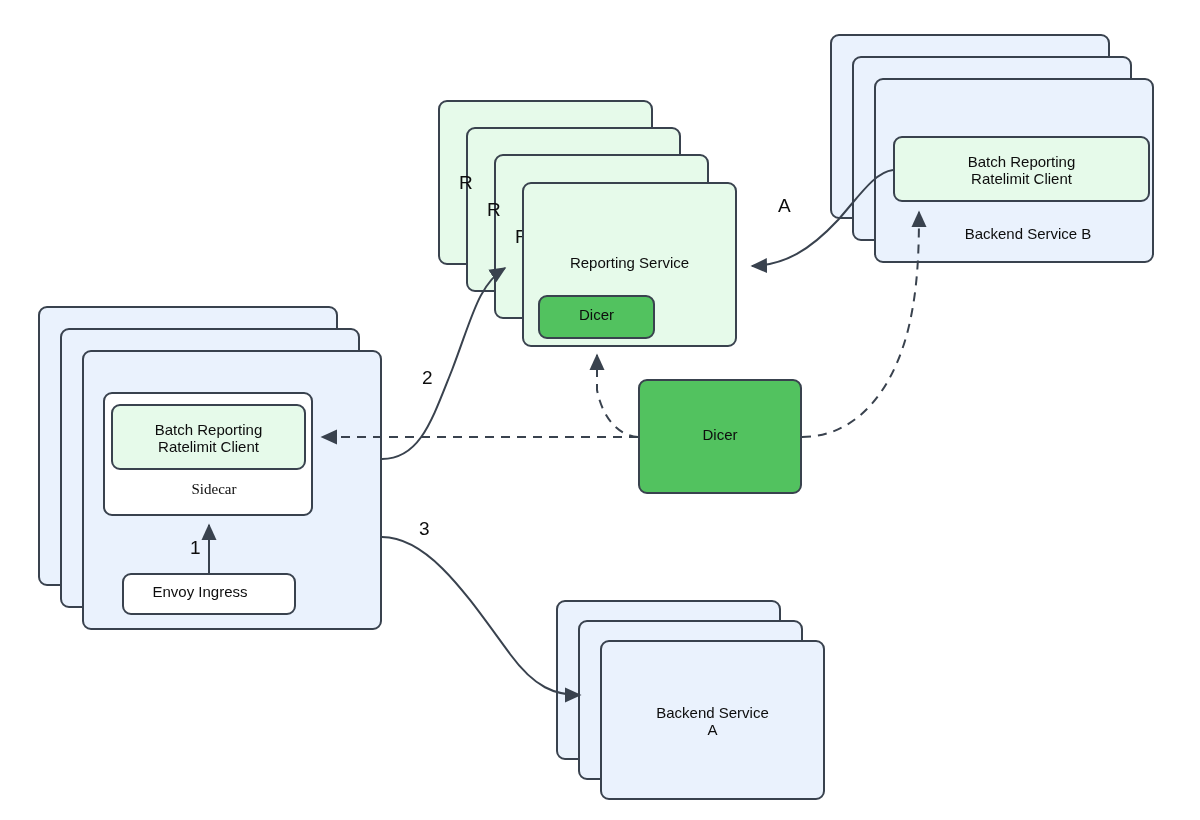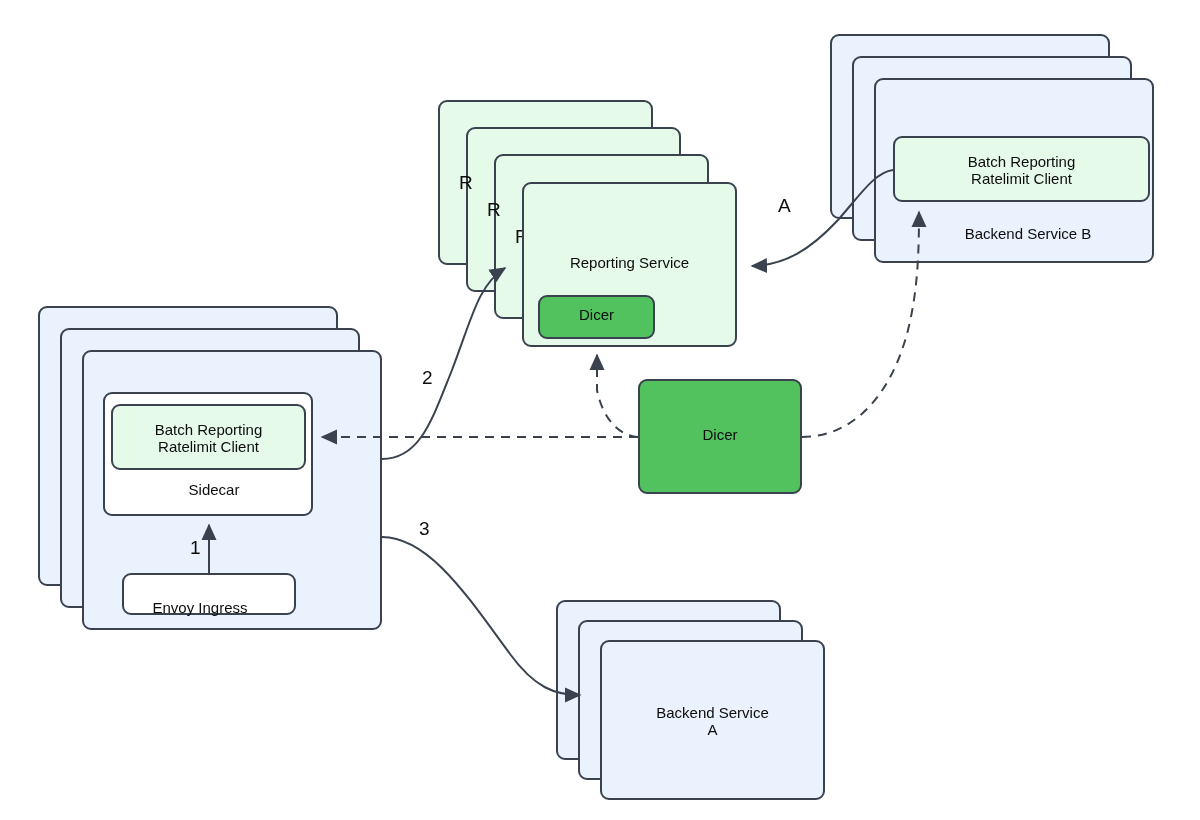--- a/index.html
+++ b/index.html
@@ -101,28 +101,28 @@
 
   <div class="node fill-green inner-box" style="left:893px; top:136px; width:257px; height:66px;"></div>
   <div class="label node-text" style="left:893px; top:153px; width:257px;">Batch Reporting
 Ratelimit Client</div>
 
   <div class="node fill-blue stack-layer" style="left:38px; top:306px; width:300px; height:280px;"></div>
   <div class="node fill-blue stack-layer" style="left:60px; top:328px; width:300px; height:280px;"></div>
   <div class="node fill-blue stack-front" style="left:82px; top:350px; width:300px; height:280px;"></div>
 
   <div class="node fill-white inner-box" style="left:103px; top:392px; width:210px; height:124px;"></div>
-  <div class="label node-text" style="left:103px; top:481px; width:222px;">Sidecar</div>
+  <div class="label node-text" style="left:103px; top:481px; width:222px;font-family:Liberation Serif, serif;">Sidecar</div>
 
   <div class="node fill-green inner-box2" style="left:111px; top:404px; width:195px; height:66px;"></div>
   <div class="label node-text" style="left:111px; top:421px; width:195px;">Batch Reporting
 Ratelimit Client</div>
 
   <div class="node fill-white inner-box" style="left:122px; top:573px; width:174px; height:42px;"></div>
-  <div class="label node-text" style="left:122px; top:583px; width:156px;margin-top:16px;">Envoy Ingress</div>
+  <div class="label node-text" style="left:122px; top:583px; width:156px;">Envoy Ingress</div>
 
   <div class="node fill-blue stack-layer" style="left:556px; top:600px; width:225px; height:160px;"></div>
   <div class="node fill-blue stack-layer" style="left:578px; top:620px; width:225px; height:160px;"></div>
   <div class="node fill-blue stack-front" style="left:600px; top:640px; width:225px; height:160px;"></div>
   <div class="label node-text" style="left:600px; top:704px; width:225px;">Backend Service
 A</div>
 
   <div class="node fill-solid stack-front" style="left:638px; top:379px; width:164px; height:115px;"></div>
   <div class="label node-text" style="left:638px; top:426px; width:164px;">Dicer</div>
 

